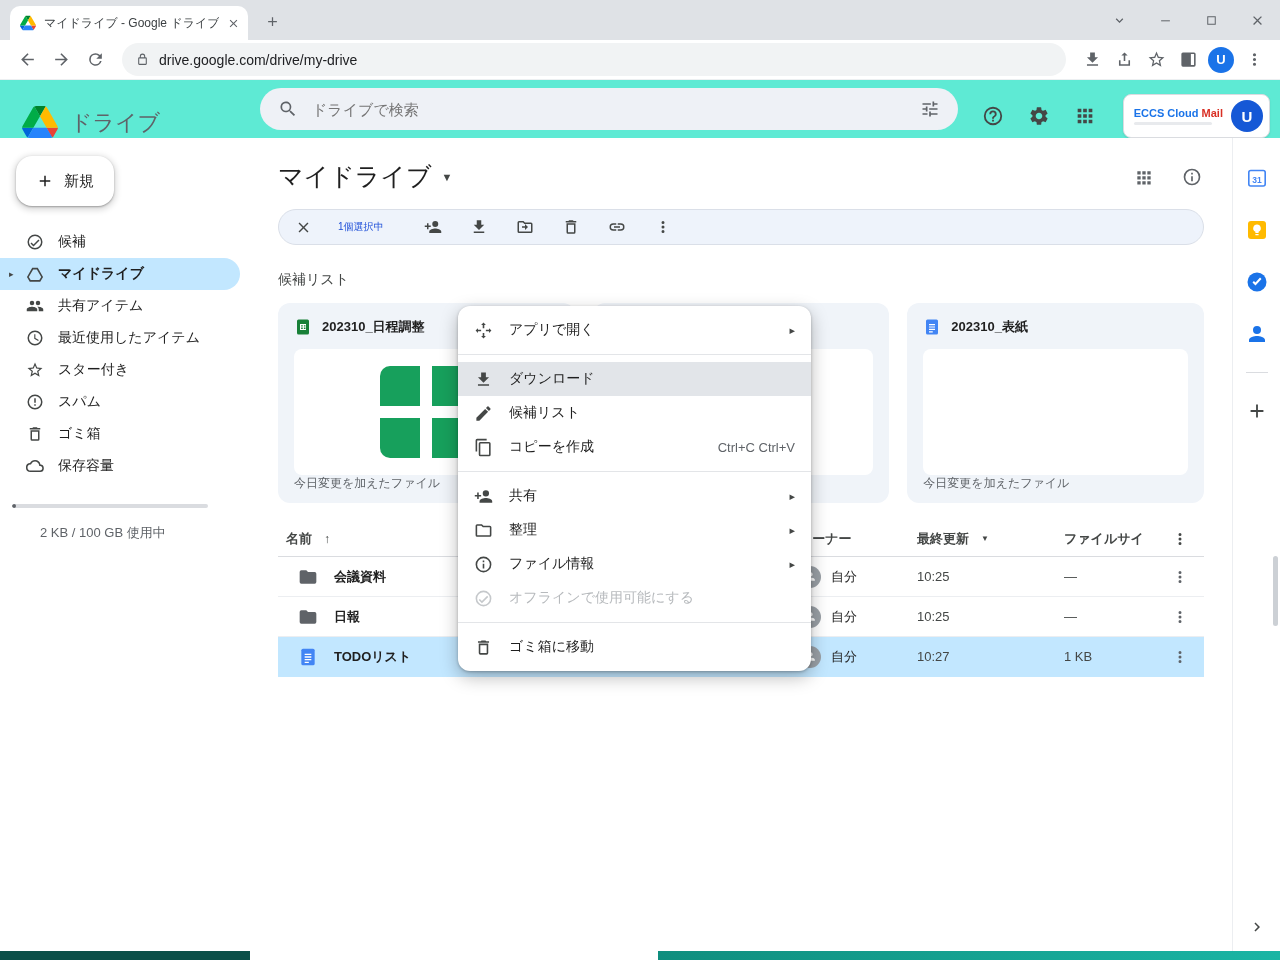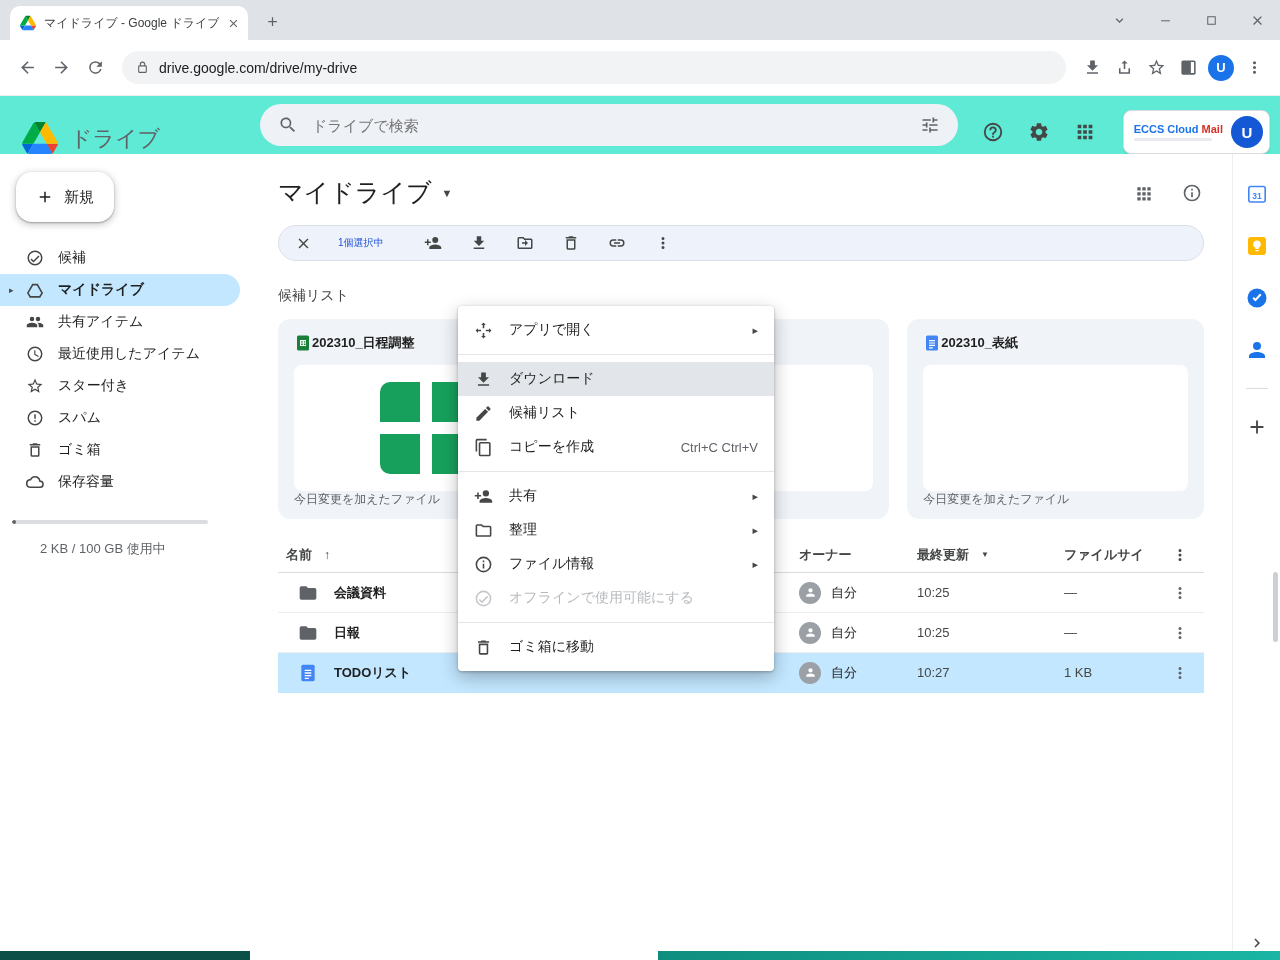--- a/index.html
+++ b/index.html
@@ -12,21 +12,21 @@
 .tabstrip{height:40px;background:#dfe2e6;display:flex;align-items:flex-end;position:relative}
 .tab{width:238px;height:34px;background:#fff;border-radius:10px 10px 0 0;margin-left:10px;display:flex;align-items:center;padding:0 8px 0 10px;gap:8px}
 .tab .favicon svg{width:16px;height:16px}
 .tab-title{font-size:12px;color:#3c4043;white-space:nowrap;overflow:hidden;flex:1}
 .tab-close svg{width:13px;height:13px}
 .newtab{width:28px;height:28px;margin:0 0 5px 10px;border-radius:50%}
 .newtab svg{width:15px;height:15px}
 .win-controls{position:absolute;right:0;top:0;height:40px;display:flex}
 .win-btn{width:46px;height:40px;display:flex;align-items:center;justify-content:center;color:#202124}
 .win-btn svg{width:15px;height:15px}
-.toolbar{height:56px;background:#fff;display:flex;align-items:center;padding:0 10px;border-bottom:1px solid #eceff1}
+.toolbar{height:40px;background:#fff;display:flex;align-items:center;padding:0 10px;border-bottom:1px solid #eceff1}
 .nav-btn{width:34px;height:34px;border-radius:50%;display:flex;align-items:center;justify-content:center;color:#5f6368}
 .nav-btn svg{width:19px;height:19px}
 .urlbar{flex:1;height:33px;background:#f1f3f4;border-radius:17px;display:flex;align-items:center;padding:0 14px;gap:10px;margin:0 10px}
 .urlbar .icon svg{width:13px;height:13px}
 .url-text{font-size:14px;color:#202124}
 .tb-ic{width:32px;height:32px;display:flex;align-items:center;justify-content:center;color:#5f6368}
 .tb-ic svg{width:19px;height:19px}
 .avatar-sm{width:26px;height:26px;border-radius:50%;background:var(--accent,#1a73e8);color:#fff;font-size:13px;font-weight:bold;display:flex;align-items:center;justify-content:center;margin:0 4px}
 
 
@@ -68,21 +68,21 @@
 .page-head-right{margin-left:auto;display:flex;gap:28px;color:#444746}
 .page-head-right .icon svg{width:20px;height:20px}
 .sel-bar{margin:16px 28px 0 20px;height:36px;border:1px solid #dadfe8;background:#eef3fb;border-radius:18px;display:flex;align-items:center;padding:0 16px;gap:26px}
 .sel-bar .icon{color:#444746}
 .sel-close svg{width:17px;height:17px}
 .sel-count{font-size:10px;color:#1d4ed8;margin-right:14px}
 #sel-icons{display:flex;gap:28px}
 .sugg-head{margin:26px 0 0 20px;font-size:14px;color:#444746}
 .cards{display:flex;gap:18px;margin:14px 28px 0 20px}
 .card{flex:1;background:var(--card_bg,#f0f4f9);border-radius:12px;padding:14px 16px;height:200px;display:flex;flex-direction:column}
-.card-top{display:flex;align-items:center;font-size:13px;font-weight:bold;height:20px;color:#1f1f1f}
+.card-top{display:flex;align-items:center;gap:10px;font-size:13px;font-weight:bold;height:20px;color:#1f1f1f}
 .card-preview{flex:1;background:#fff;border-radius:8px;margin-top:12px;display:flex;align-items:center;justify-content:center;overflow:hidden}
 .card-caption{font-size:12px;color:#5f6368;height:14px}
 .sheet-thumb{width:92px;height:92px;background:#17a05c;border-radius:10px;position:relative;overflow:hidden}
 .sheet-thumb::before{content:"";position:absolute;left:0;right:0;top:40px;height:12px;background:#fff}
 .sheet-thumb::after{content:"";position:absolute;top:0;bottom:0;left:40px;width:12px;background:#fff}
 
 .filelist{margin:18px 28px 0 20px}
 .flh,.flr{display:grid;grid-template-columns:1fr 120px 145px 112px 48px;align-items:center}
 .flh{height:36px;border-bottom:1px solid #dadce0;font-size:13px;color:#444746;font-weight:bold}
 .flh>div{display:flex;align-items:center;gap:12px}
@@ -97,21 +97,21 @@
 .cell-name .icon{color:#5f6368}
 .cell-name .icon svg{width:20px;height:20px}
 .owner{display:flex;align-items:center;gap:10px;padding-left:20px;color:#1f1f1f}
 .owner-avatar{width:22px;height:22px;border-radius:50%;background:#9aa0a6;display:flex;align-items:center;justify-content:center;color:#fff;flex:none}
 .owner-avatar svg{width:13px;height:13px}
 .cell-mod{padding-left:18px}
 .cell-size{padding-left:20px}
 .cell-dots{display:flex;justify-content:center;color:#444746}
 
 
-.ctx{position:absolute;left:458px;top:306px;width:316px;background:#fff;border-radius:4px;box-shadow:0 1px 3px rgba(0,0,0,.25),0 6px 18px rgba(0,0,0,.28);padding:7px 0;z-index:50}
+.ctx{position:absolute;left:458px;top:306px;width:353px;background:#fff;border-radius:12px;box-shadow:0 1px 3px rgba(0,0,0,.25),0 6px 18px rgba(0,0,0,.28);padding:7px 0;z-index:50}
 .ctx-item{height:34px;display:flex;align-items:center;padding:0 16px;gap:16px;font-size:14px;color:#1f1f1f}
 .ctx-item .icon{color:#444746}
 .ctx-item .icon svg{width:19px;height:19px}
 .ctx-item.hl{background:var(--menu_highlight,#e2e5e9)}
 .ctx-item.disabled{color:#b7babd}
 .ctx-item.disabled .icon{color:#c5c8cb}
 .ctx-sub{margin-left:auto;color:#444746;font-size:11px}
 .ctx-shortcut{margin-left:auto;color:#5f6368;font-size:13px}
 .ctx-div{height:1px;background:#e3e5e8;margin:7px 0}
 

